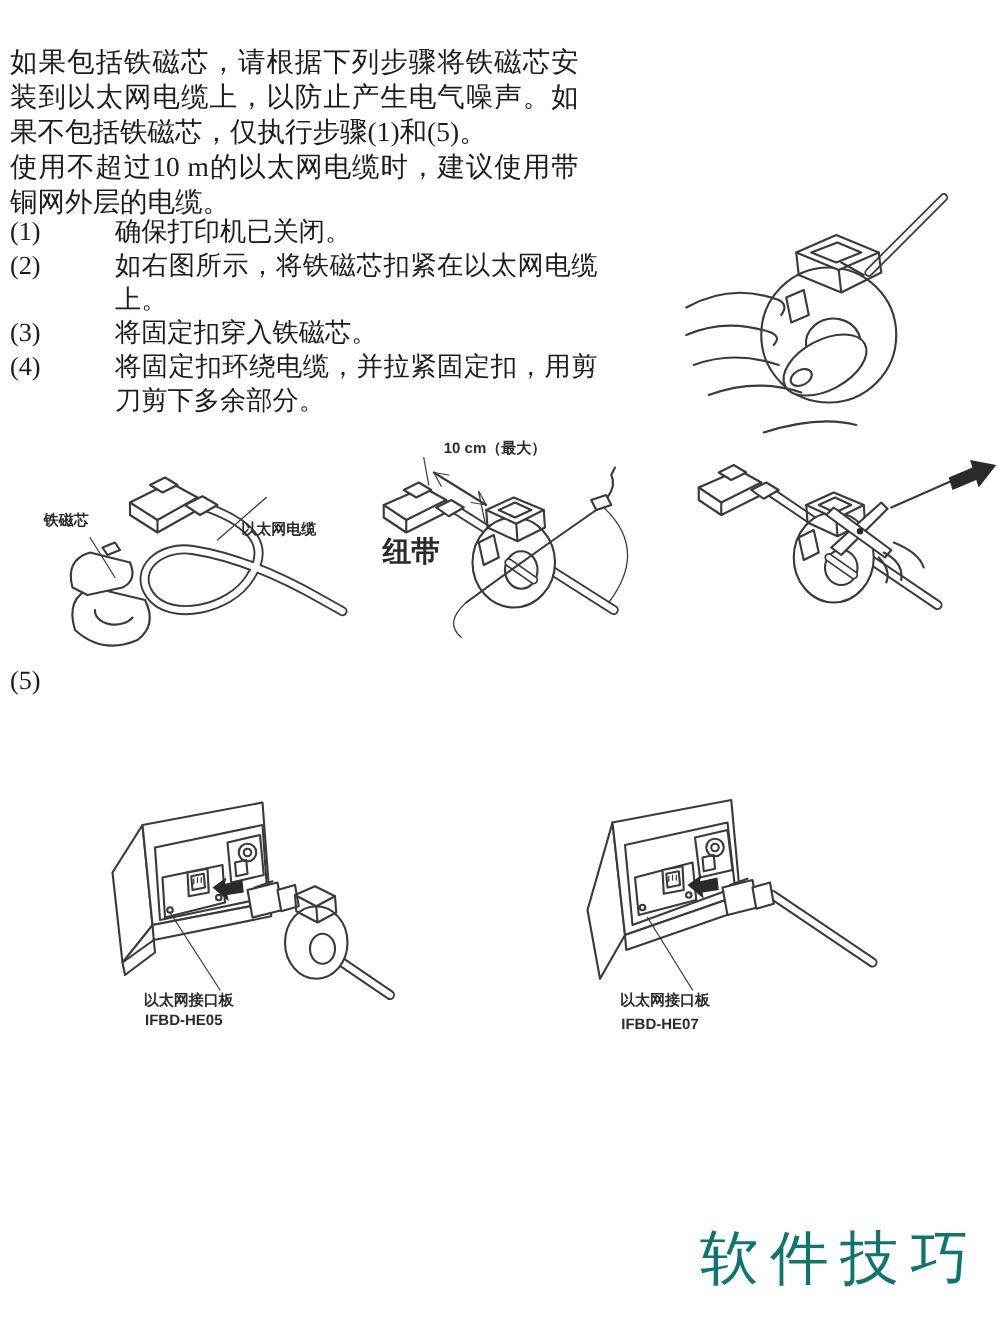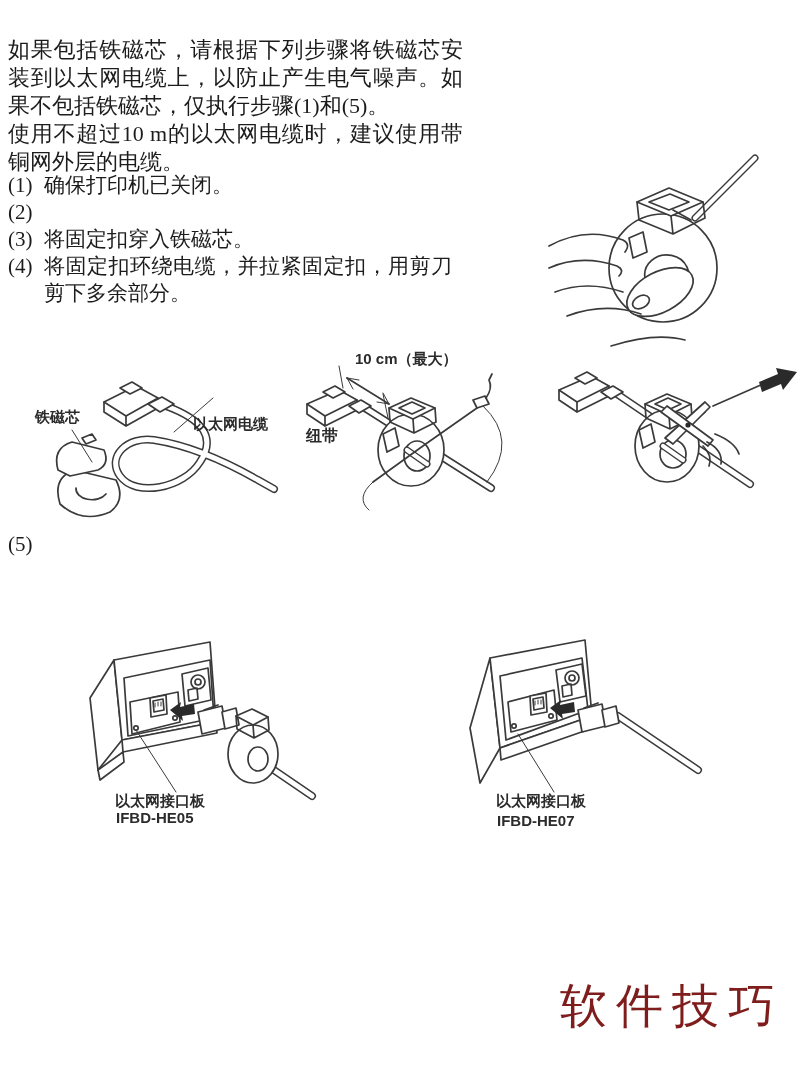--- a/index.html
+++ b/index.html
@@ -10,32 +10,32 @@
   .title{
     position:absolute;left:8px;top:6px;font-size:20px;font-weight:bold;letter-spacing:.5px;
   }
   .intro{
     position:absolute;left:8px;top:36px;width:455px;font-size:22px;line-height:28px;
     text-align:justify;
   }
   .steps{position:absolute;left:8px;top:172px;width:470px;}
   .step{display:flex;font-size:21px;line-height:27px;}
   .step-num{width:36px;flex:none;}
-  .step-text{width:408px;text-align:justify;}
+  .step-text{width:408px;text-align:justify;margin-left:48px;}
   .step5{position:absolute;left:8px;top:531px;width:470px;}
   .fig{position:absolute;}
   .fig svg{display:block;}
   .fig-label{
     position:absolute;font-family:"Liberation Sans","DejaVu Sans",sans-serif;
-    font-weight:600;color:#2b2b2b;white-space:nowrap;font-size:15px;
-  }
-  .fig-label.big{font-size:16px;text-align:right;}
+    font-weight:600;color:#2b2b2b;white-space:nowrap;font-size:12px;
+  }
+  .fig-label.big{font-size:23px;text-align:right;}
   .watermark{
     position:absolute;left:560px;top:975px;font-size:47px;letter-spacing:9px;
-    color:#7f1d1d;font-family:"Liberation Sans","DejaVu Sans",sans-serif;font-weight:400;
+    color:#0f766e;font-family:"Liberation Sans","DejaVu Sans",sans-serif;font-weight:400;
   }
   
   .ln{fill:none;stroke:#3a3a3a;stroke-width:1.7;stroke-linejoin:round;stroke-linecap:round;}
   .wh{fill:#ffffff;stroke:#3a3a3a;stroke-width:1.7;stroke-linejoin:round;}
   .thin{fill:none;stroke:#3a3a3a;stroke-width:1;stroke-linecap:round;}
   .to{fill:none;stroke:#3a3a3a;stroke-width:8;stroke-linecap:round;}
   .ti{fill:none;stroke:#ffffff;stroke-width:5;stroke-linecap:round;}
   .to2{fill:none;stroke:#3a3a3a;stroke-width:7;stroke-linecap:round;}
   .ti2{fill:none;stroke:#ffffff;stroke-width:4.2;stroke-linecap:round;}
   .ink{fill:#2a2a2a;stroke:none;}
@@ -51,20 +51,21 @@
     <div>使用不超过10 m的以太网电缆时，建议使用带铜网外层的电缆。</div>
   </div>
 
   <div class="steps">
     <div class="step">
       <span class="step-num">(1)</span>
       <span class="step-text">确保打印机已关闭。</span>
     </div>
     <div class="step">
       <span class="step-num">(2)</span>
+      <span class="step-text">如右图所示，将铁磁芯扣紧在以太网电缆上。</span>
     </div>
     <div class="step">
       <span class="step-num">(3)</span>
       <span class="step-text">将固定扣穿入铁磁芯。</span>
     </div>
     <div class="step">
       <span class="step-num">(4)</span>
       <span class="step-text">将固定扣环绕电缆，并拉紧固定扣，用剪刀剪下多余部分。</span>
     </div>
   </div>

